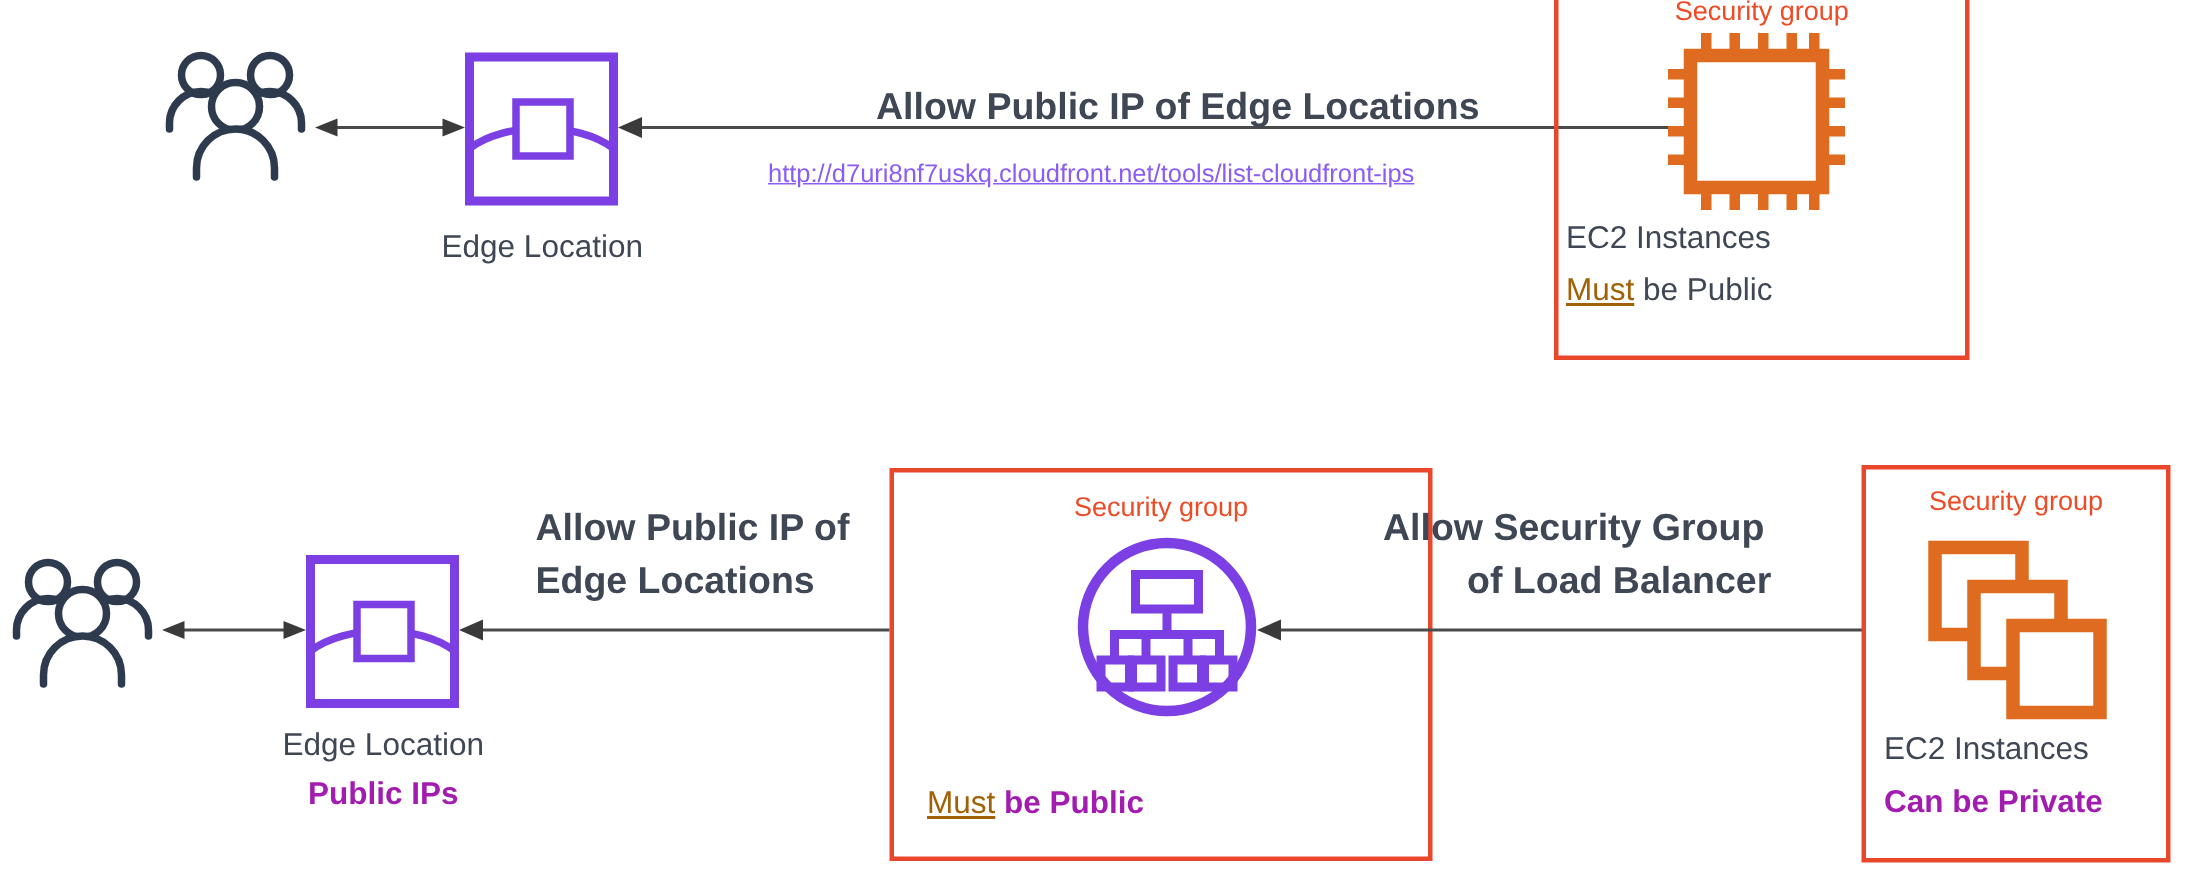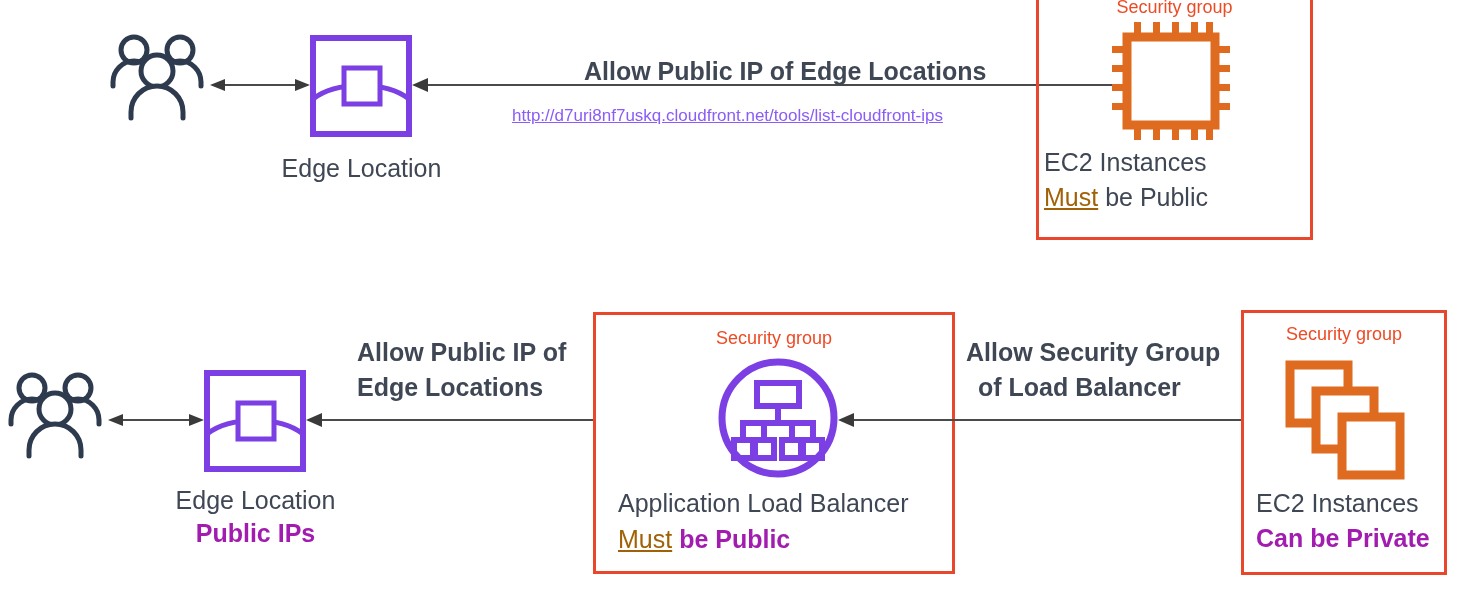--- a/index.html
+++ b/index.html
@@ -32,21 +32,21 @@
     font-size: 18px;
     font-family: "Liberation Sans", sans-serif;
     white-space: nowrap;
     text-align: center;
   }
 
   
   .caption {
     position: absolute;
     color: #3F4754;
-    font-size: 25px;
+    font-size: 21px;
     line-height: 1.28;
     font-family: "Liberation Sans", sans-serif;
     white-space: nowrap;
   }
   .caption .bold { font-weight: bold; color: #a21caf; }
   .caption .bold-ul { font-weight: normal; color: #a16207; text-decoration: underline; }
 
   
   .arrow-label {
     position: absolute;
@@ -221,33 +221,32 @@
         <line x1="47" y1="66" x2="47" y2="83"></line>
         <line x1="75" y1="66" x2="75" y2="83"></line>
         <rect x="17" y="83" width="19" height="18"></rect>
         <rect x="38" y="83" width="19" height="18"></rect>
         <rect x="65" y="83" width="19" height="18"></rect>
         <rect x="86" y="83" width="19" height="18"></rect>
       </g>
     </svg>
   </div>
 
-  <div class="caption" style="left:618px; top:487px;">Application Load Balancer</div>
   <div class="caption" style="left:618px; top:523px;">
     <span class="bold-ul">Must</span><span class="bold"> be Public</span>
   </div>
 
   <div class="svg-holder" style="left:838px; top:411px;">
     <svg width="404" height="18" viewBox="0 0 404 18">
       <line x1="14" y1="9" x2="404" y2="9" stroke="#4A4A4A" stroke-width="2"></line>
       <polygon points="0,9 16,2 16,16" fill="#3A3A3A"></polygon>
     </svg>
   </div>
 
-  <div class="arrow-label" style="left:966px; top:337px;text-align:right;">Allow Security Group</div>
+  <div class="arrow-label" style="left:922px; top:337px;text-align:right;">Allow Security Group</div>
   <div class="arrow-label" style="left:978px; top:372px;">of Load Balancer</div>
 
   <div class="sg-box" style="left:1241px; top:310px; width:206px; height:265px;"></div>
   <div class="sg-label" style="left:1241px; top:324px; width:206px;">Security group</div>
 
   <div class="svg-holder" style="left:1285px; top:360px;">
     <svg width="122" height="120" viewBox="0 0 122 120">
       <g fill="#FFFFFF" stroke="#DE6B1F" stroke-width="9">
         <rect x="5" y="5" width="58" height="58"></rect>
         <rect x="31" y="31" width="58" height="58"></rect>

